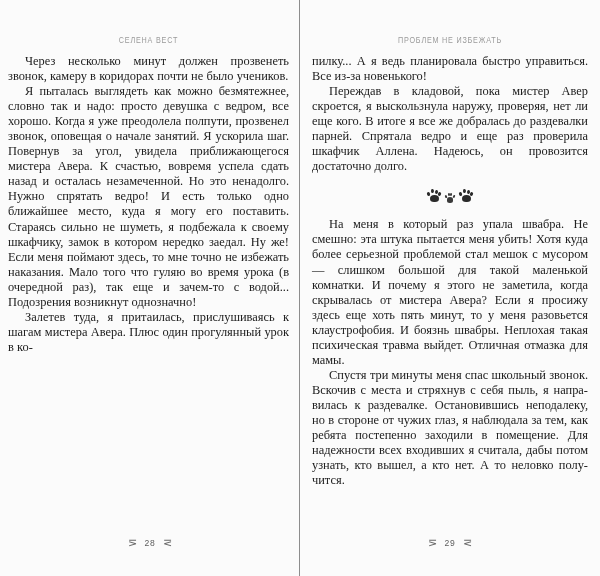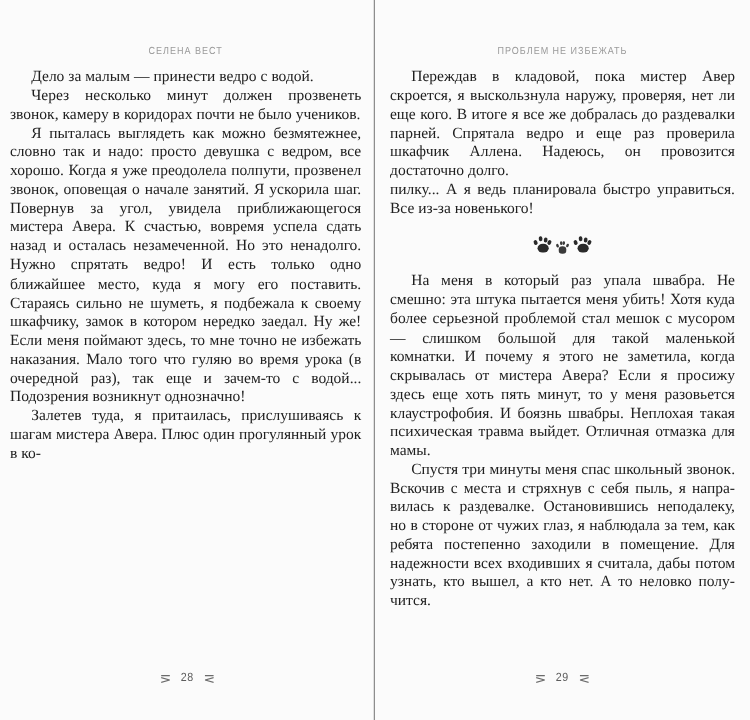--- a/index.html
+++ b/index.html
@@ -147,39 +147,38 @@
 <body>
 
 <div id="book-spread">
 
   <div id="gutter-divider"></div>
 
   <div class="page page-left">
     <div class="running-head">СЕЛЕНА ВЕСТ</div>
 
     <div class="text-block">
-      <p class="para">Дело за малым — принести ведро с водой.</p>
       <p class="para">Через несколько минут должен прозвенеть звонок, камеру в коридорах почти не было учеников.</p>
       <p class="para">Я пыталась выглядеть как можно безмятежнее, словно так и надо: просто девушка с ведром, все хорошо. Когда я уже преодолела полпути, прозвенел звонок, оповещая о начале занятий. Я ускорила шаг. Повернув за угол, увидела приближающегося мистера Авера. К счастью, вовремя успела сдать назад и оста­лась незамеченной. Но это ненадолго. Нужно спрятать ведро! И есть только одно ближайшее место, куда я могу его поставить. Стараясь сильно не шуметь, я подбежала к своему шкафчику, замок в котором нередко заедал. Ну же! Если меня поймают здесь, то мне точно не избежать наказания. Мало того что гуляю во время урока (в очередной раз), так еще и за­чем-то с водой... Подозрения возникнут однозначно!</p>
       <p class="para">Залетев туда, я притаилась, прислушиваясь к шагам мистера Авера. Плюс один прогулянный урок в ко-</p>
     </div>
 
     <div class="folio">
       <span class="orn">⋝</span>
       <span class="num">28</span>
       <span class="orn">⋜</span>
     </div>
   </div>
 
   <div class="page page-right">
     <div class="running-head">ПРОБЛЕМ НЕ ИЗБЕЖАТЬ</div>
 
     <div class="text-block">
+      <p class="para no-indent">пилку... А я ведь планировала быстро управиться. Все из-за новенького!</p>
       <p class="para">Переждав в кладовой, пока мистер Авер скроется, я выскользнула наружу, проверяя, нет ли еще кого. В итоге я все же добралась до раздевалки парней. Спрятала ведро и еще раз проверила шкафчик Аллена. Надеюсь, он провозится достаточно долго.</p>
-      <p class="para no-indent">пилку... А я ведь планировала быстро управиться. Все из-за новенького!</p>
 
       <div class="scene-break">
         <span class="paw paw-big">
           <span class="pad pad-main"></span>
             <span class="pad t1"></span>
             <span class="pad t2"></span>
             <span class="pad t3"></span>
             <span class="pad t4"></span>
         </span>
         <span class="paw paw-small">

